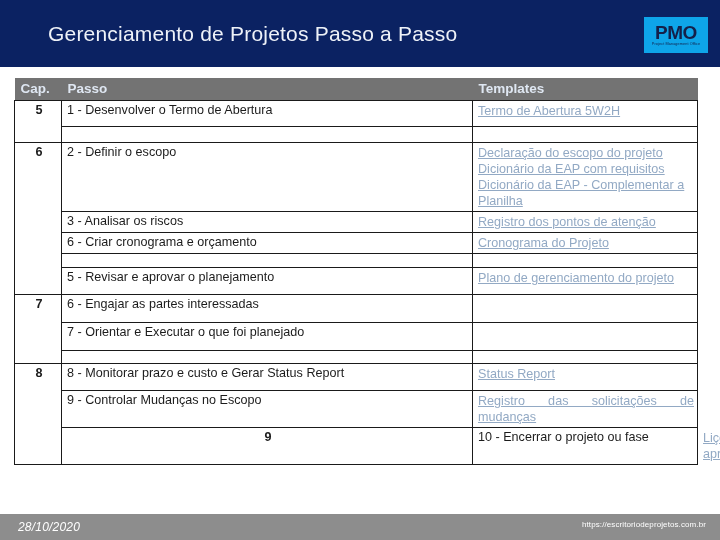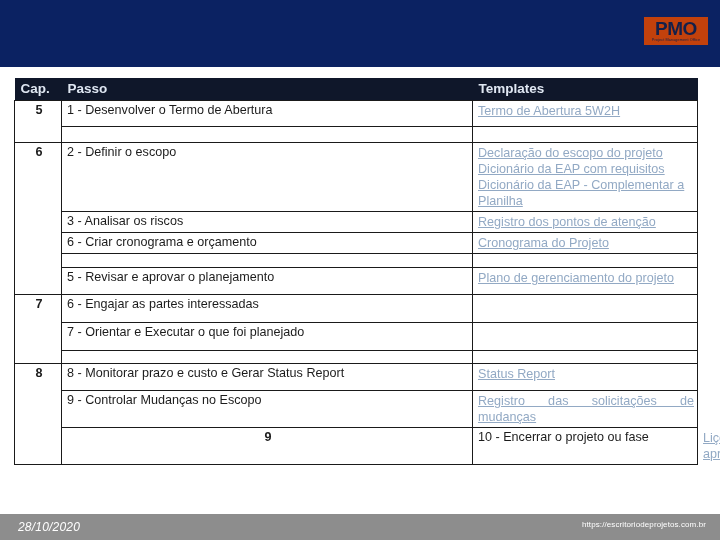--- a/index.html
+++ b/index.html
@@ -37,22 +37,22 @@
     font-size: 21px;
     color: #eef2f8;
     letter-spacing: 0.2px;
     white-space: nowrap;
   }
   .logo-box {
     position: absolute;
     left: 644px;
     top: 17px;
     width: 64px;
-    height: 28px;
-    background: #c2410c;
+    height: 36px;
+    background: #0ea5e9;
     display: flex;
     flex-direction: column;
     align-items: center;
     justify-content: center;
     overflow: hidden;
   }
   .logo-main {
     font-size: 19px;
     font-weight: bold;
     color: #14204a;
@@ -79,21 +79,21 @@
   table.grid {
     border-collapse: collapse;
     width: 683px;
     table-layout: fixed;
   }
   table.grid col.c-cap   { width: 47px; }
   table.grid col.c-passo { width: 411px; }
   table.grid col.c-tpl   { width: 225px; }
 
   table.grid th {
-    background: #0f172a;
+    background: #737373;
     color: #dfe7f2;
     font-size: 13.5px;
     font-weight: bold;
     text-align: left;
     padding: 2px 0 3px 6px;
     height: 17px;
     border: none;
   }
   th.th-cap { padding-left: 6px; }
   th.th-passo { padding-left: 6px; }
@@ -171,20 +171,21 @@
     letter-spacing: 0.1px;
     margin-left: 44px;
   }
 </style>
 </head>
 <body>
 
 <div class="slide">
 
   <div class="title-banner">
+    <div class="title-text">Gerenciamento de Projetos Passo a Passo</div>
     <div class="logo-box">
       <div class="logo-main">PMO</div>
       <div class="logo-sub">Project Management Office</div>
     </div>
   </div>
 
   <div class="tbl-wrap">
     <table class="grid">
       <colgroup>
         <col class="c-cap">

